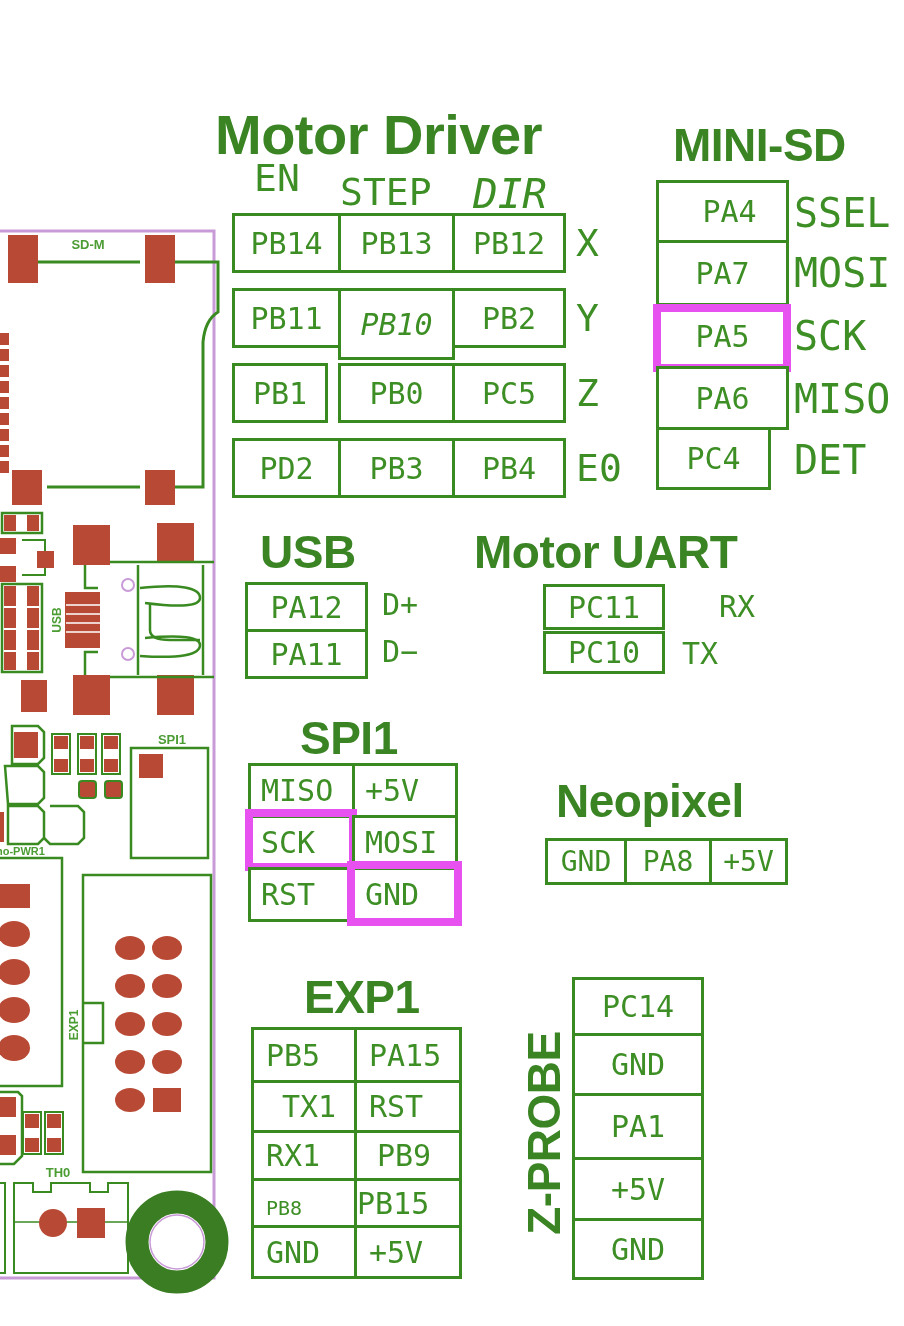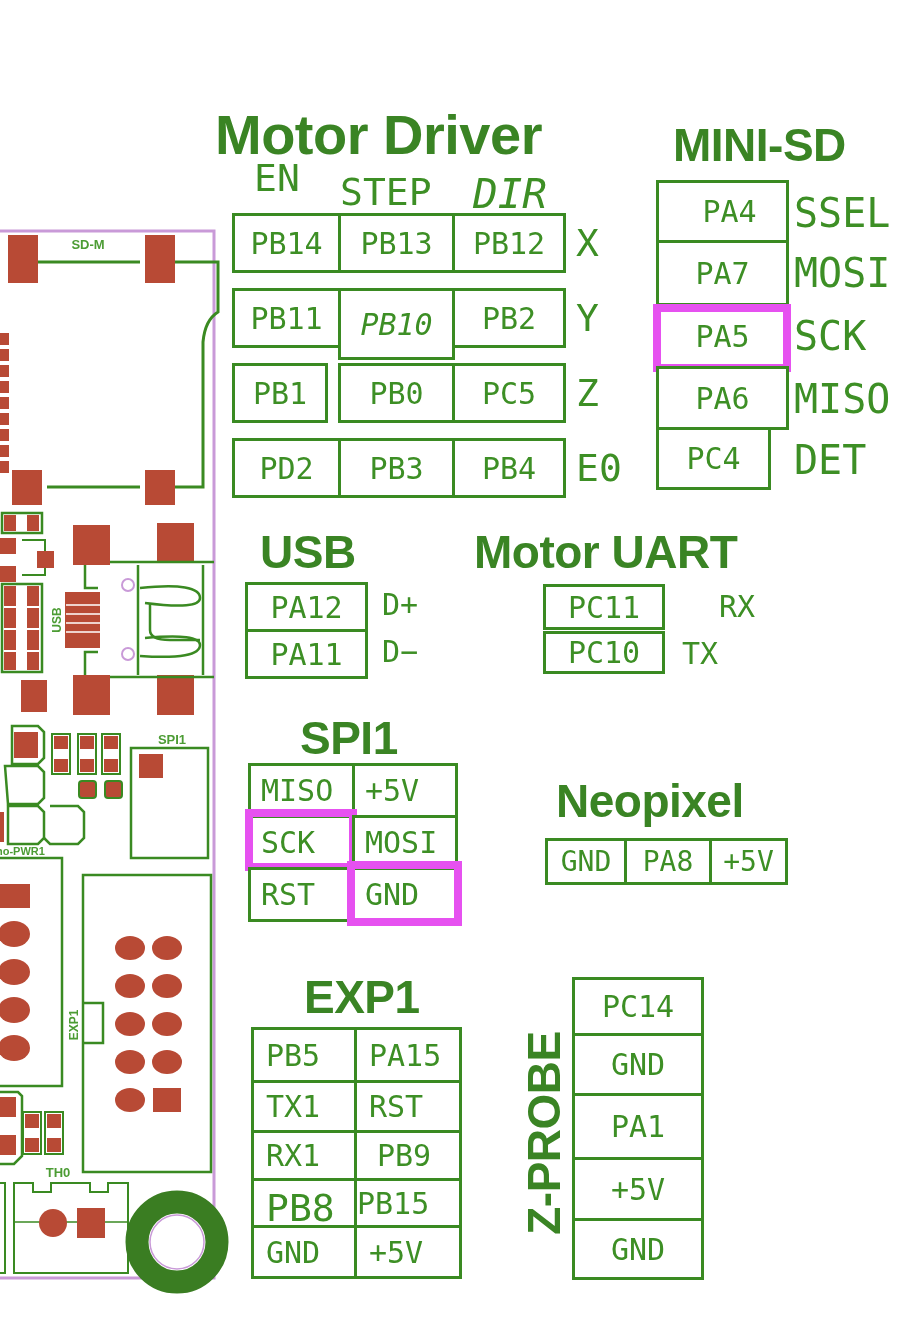--- a/index.html
+++ b/index.html
@@ -230,25 +230,25 @@
 <div id="neo-row">
     <div class="cell" style="left: 545px; top: 838px; width: 82px; height: 47px; font-size: 28px;">GND</div>
     <div class="cell" style="left: 624px; top: 838px; width: 88px; height: 47px; font-size: 28px;">PA8</div>
     <div class="cell" style="left: 709px; top: 838px; width: 79px; height: 47px; font-size: 28px;">+5V</div>
   </div>
 
 <div class="title" style="left:304px; top:970px; font-size:46px;">EXP1</div>
 <div id="exp-rows">
     <div class="cell" style="left: 251px; top: 1027px; width: 106px; height: 56px; font-size: 30px; justify-content: flex-start; padding-left: 12px;">PB5</div>
     <div class="cell" style="left: 354px; top: 1027px; width: 108px; height: 56px; font-size: 30px; justify-content: flex-start; padding-left: 12px;">PA15</div>
-    <div class="cell" style="left: 251px; top: 1080px; width: 106px; height: 53px; font-size: 30px; justify-content: flex-start; padding-left: 12px;">TX1</div>
+    <div class="cell" style="left: 251px; top: 1080px; width: 106px; height: 53px; font-size: 30px; justify-content: flex-start; padding-left: 28px;">TX1</div>
     <div class="cell" style="left: 354px; top: 1080px; width: 108px; height: 53px; font-size: 30px; justify-content: flex-start; padding-left: 12px;">RST</div>
     <div class="cell" style="left: 251px; top: 1130px; width: 106px; height: 51px; font-size: 30px; justify-content: flex-start; padding-left: 12px;">RX1</div>
     <div class="cell" style="left: 354px; top: 1130px; width: 108px; height: 51px; font-size: 30px; justify-content: flex-start; padding-left: 20px;">PB9</div>
-    <div class="cell" style="left: 251px; top: 1178px; width: 106px; height: 60px; font-size: 38px; justify-content: flex-start; padding-left: 12px;">PB8</div>
+    <div class="cell" style="left: 251px; top: 1178px; width: 106px; height: 60px; font-size: 20px; justify-content: flex-start; padding-left: 12px;">PB8</div>
     <div class="cell" style="left: 354px; top: 1178px; width: 108px; height: 50px; font-size: 30px; justify-content: flex-start; padding-left: 0;">PB15</div>
     <div class="cell" style="left: 251px; top: 1225px; width: 106px; height: 54px; font-size: 30px; justify-content: flex-start; padding-left: 12px;">GND</div>
     <div class="cell" style="left: 354px; top: 1225px; width: 108px; height: 54px; font-size: 30px; justify-content: flex-start; padding-left: 12px;">+5V</div>
   </div>
 
 <div class="title" style="left:544px; top:1133px; font-size:46px; transform: translate(-50%,-50%) rotate(-90deg); transform-origin:center;">Z-PROBE</div>
 <div id="zp-rows">
     <div class="cell" style="left: 572px; top: 977px; width: 132px; height: 59px; font-size: 30px; text-align: right;">PC14</div>
     <div class="cell" style="left: 572px; top: 1033px; width: 132px; height: 63px; font-size: 30px;">GND</div>
     <div class="cell" style="left: 572px; top: 1093px; width: 132px; height: 67px; font-size: 30px;">PA1</div>

